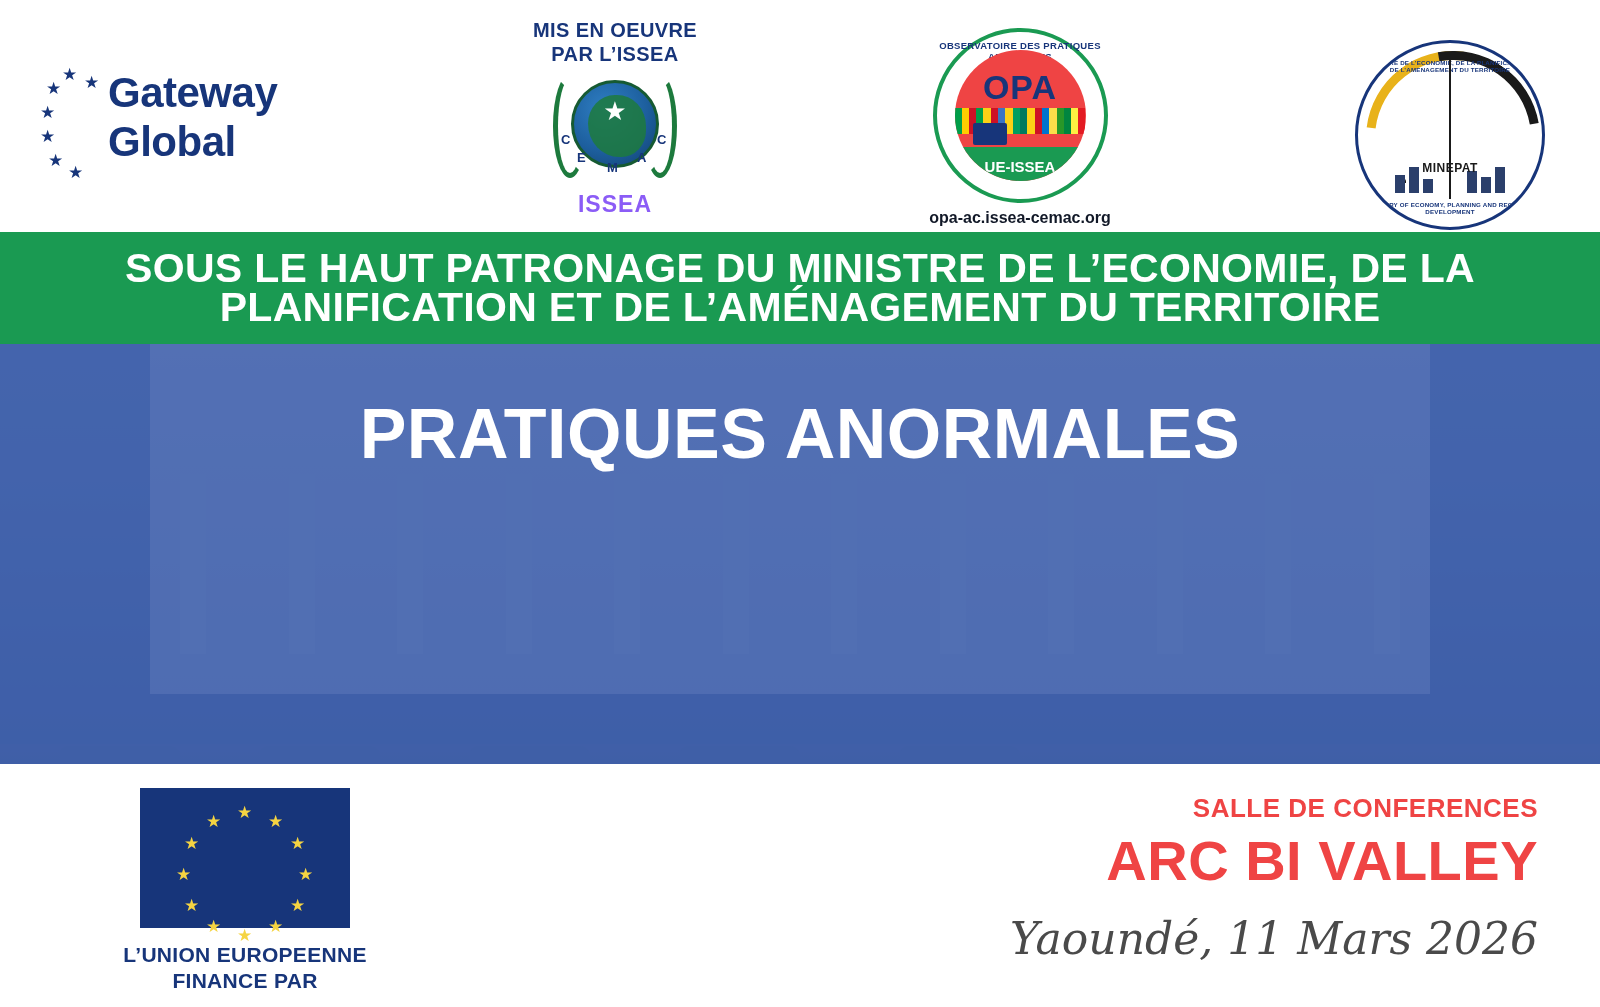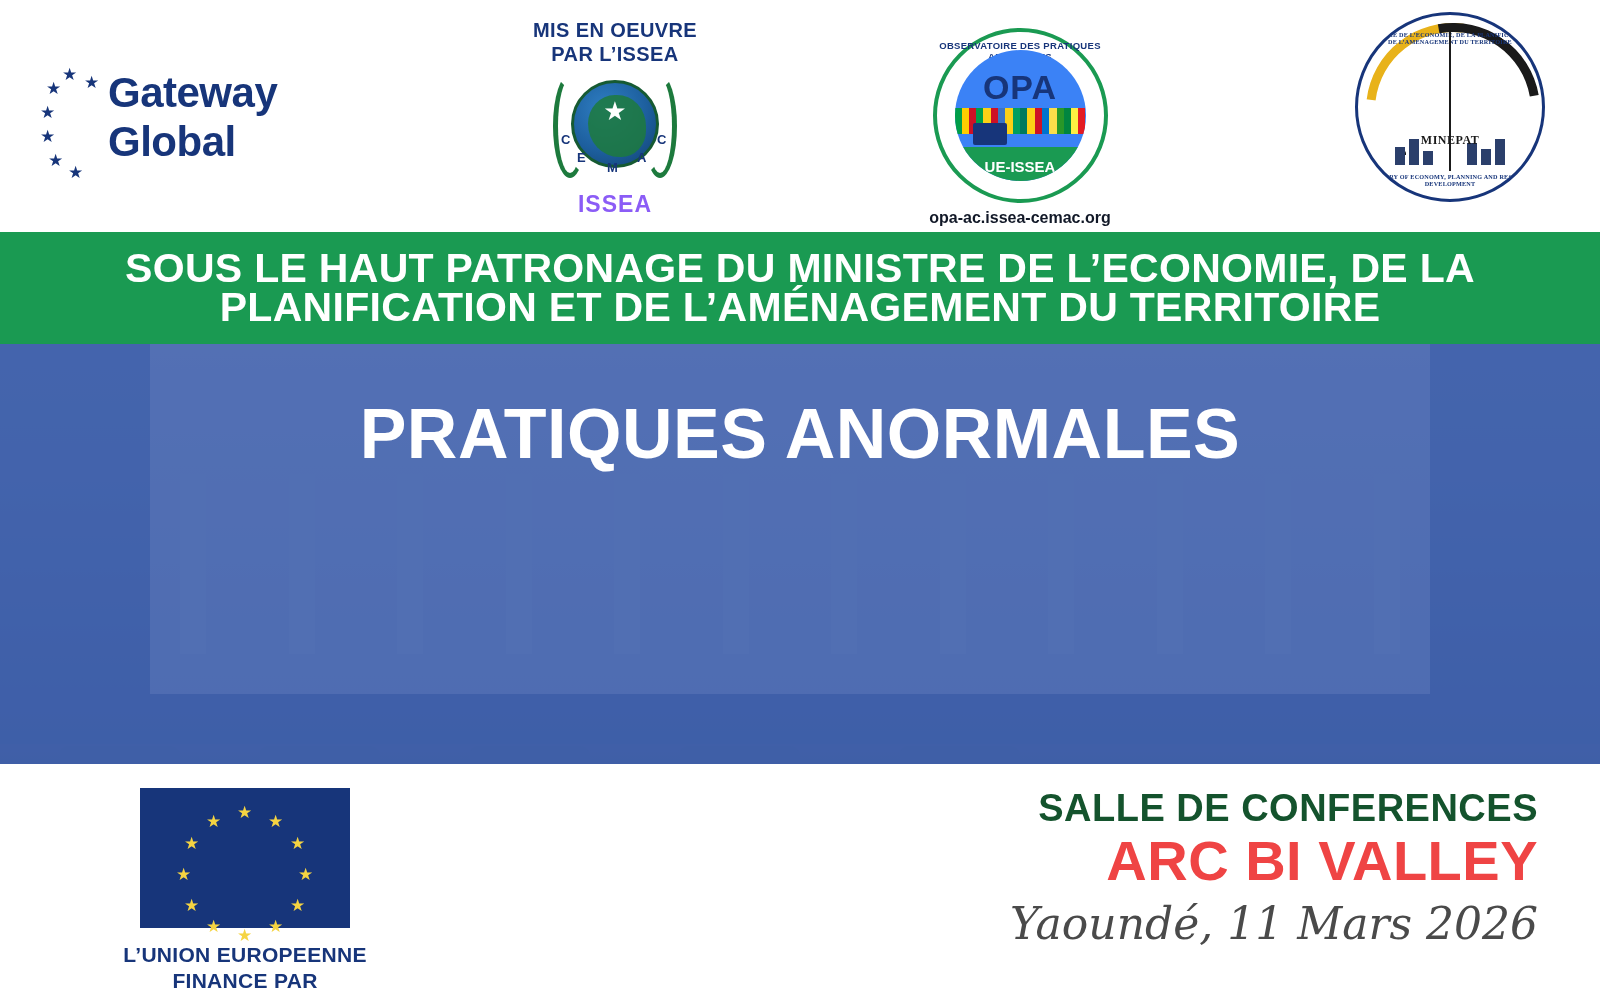--- a/index.html
+++ b/index.html
@@ -80,21 +80,21 @@
     background:#ffffff;
     border:4px solid #1a9a52;
   }
   .opa-ring-text {
     position:absolute; left:0; top:8px; width:100%;
     font-size:9.5px; font-weight:bold; color:#17357a; letter-spacing:.3px;
   }
   .opa-inner {
     position:absolute; left:18px; top:18px; right:18px; bottom:18px;
     border-radius:50%;
-    background:#3b82f6;
+    background:#ef4444;
     overflow:hidden;
   }
   .opa-flags {
     position:absolute; left:0; top:58px; width:100%; height:26px;
     display:flex;
   }
   .opa-flags i { flex:1 1 auto; height:100%; display:block; }
   .opa-title {
     position:absolute; left:0; top:18px; width:100%;
     font-size:34px; font-weight:bold; color:#17357a; letter-spacing:1px;
@@ -109,21 +109,21 @@
   }
   .opa-eu-chip {
     position:absolute; left:18px; bottom:36px; width:34px; height:22px;
     background:#17357a; border-radius:2px;
   }
   .opa-url {
     margin-top:6px; font-size:16px; font-weight:bold; color:#111827;
   }
 
   
-  .minepat-wrap { position:absolute; left:1345px; top:12px; width:210px; height:200px;font-family:Liberation Serif, serif; }
+  .minepat-wrap { position:absolute; left:1345px; top:40px; width:210px; height:200px; }
   .minepat-circle {
     position:relative; width:190px; height:190px; margin:0 auto;
     border-radius:50%;
     border:3px solid #17357a;
     background:#ffffff;
     overflow:hidden;
   }
   .minepat-arc {
     position:absolute; left:8px; top:8px; width:174px; height:174px;
     border-radius:50%;
@@ -240,29 +240,29 @@
     position:absolute; color:#f5d442; font-size:17px; line-height:17px;
   }
   .eu-caption {
     margin-top:14px; text-align:center;
     color:#17357a; font-weight:bold; font-size:21px; line-height:26px;
     letter-spacing:.3px;
   }
 
   .venue { position:absolute; right:62px; top:22px; text-align:right; }
   .venue .v1 {
-    color:#14532d; font-weight:bold; font-size:38px; line-height:44px;
+    color:#ef4444; font-weight:bold; font-size:26px; line-height:44px;
     letter-spacing:.5px;
   }
   .venue .v2 {
     color:#ef4444; font-weight:bold; font-size:56px; line-height:62px;
     letter-spacing:.5px;
   }
   .venue .v3 {
-    color:#4a4a4a; font-size:44px; line-height:62px; margin-top:1px;
+    color:#4a4a4a; font-size:44px; line-height:62px; margin-top:16px;
     font-family:"DejaVu Serif", serif; font-style:italic;
   }
 </style>
 </head>
 <body>
 
 <div class="top-bar">
 
   <div class="gg-wrap">
     <div class="gg-stars">

